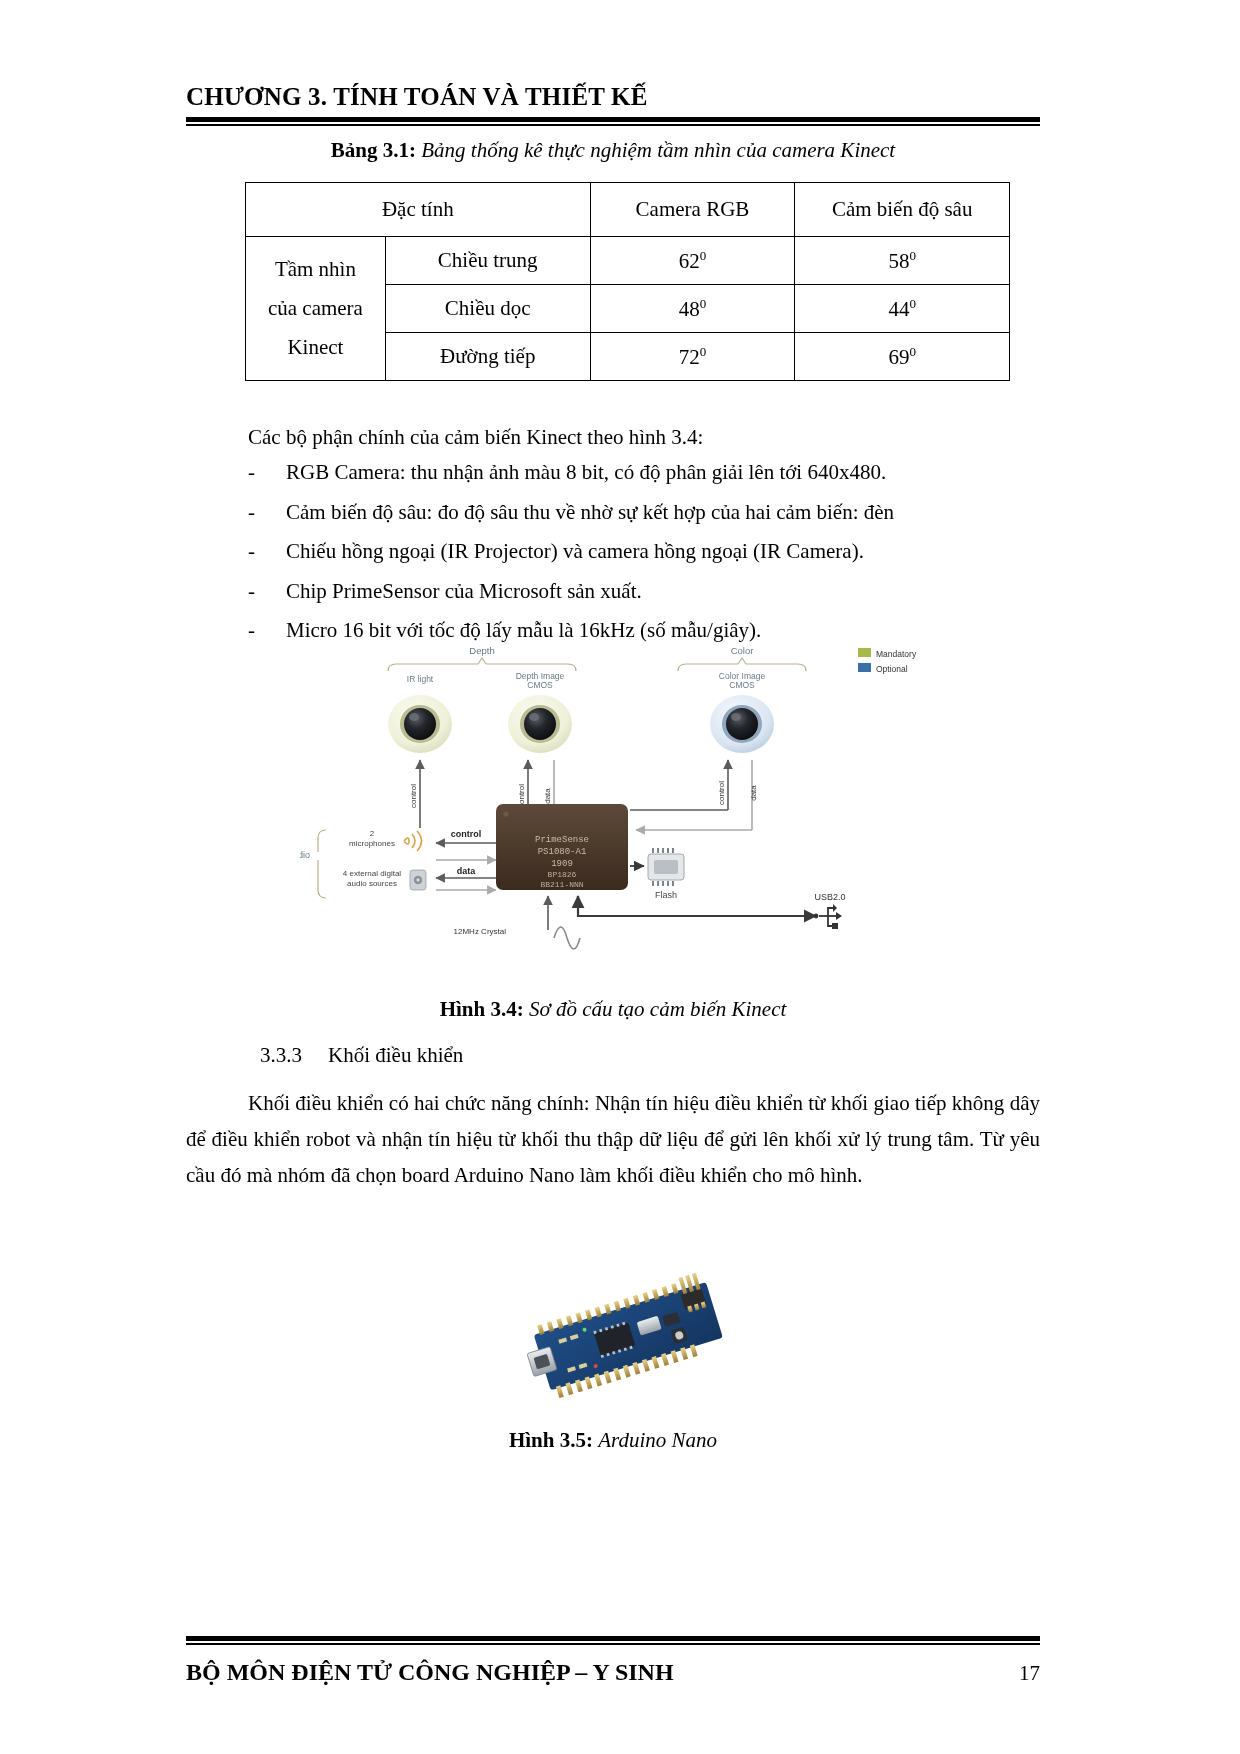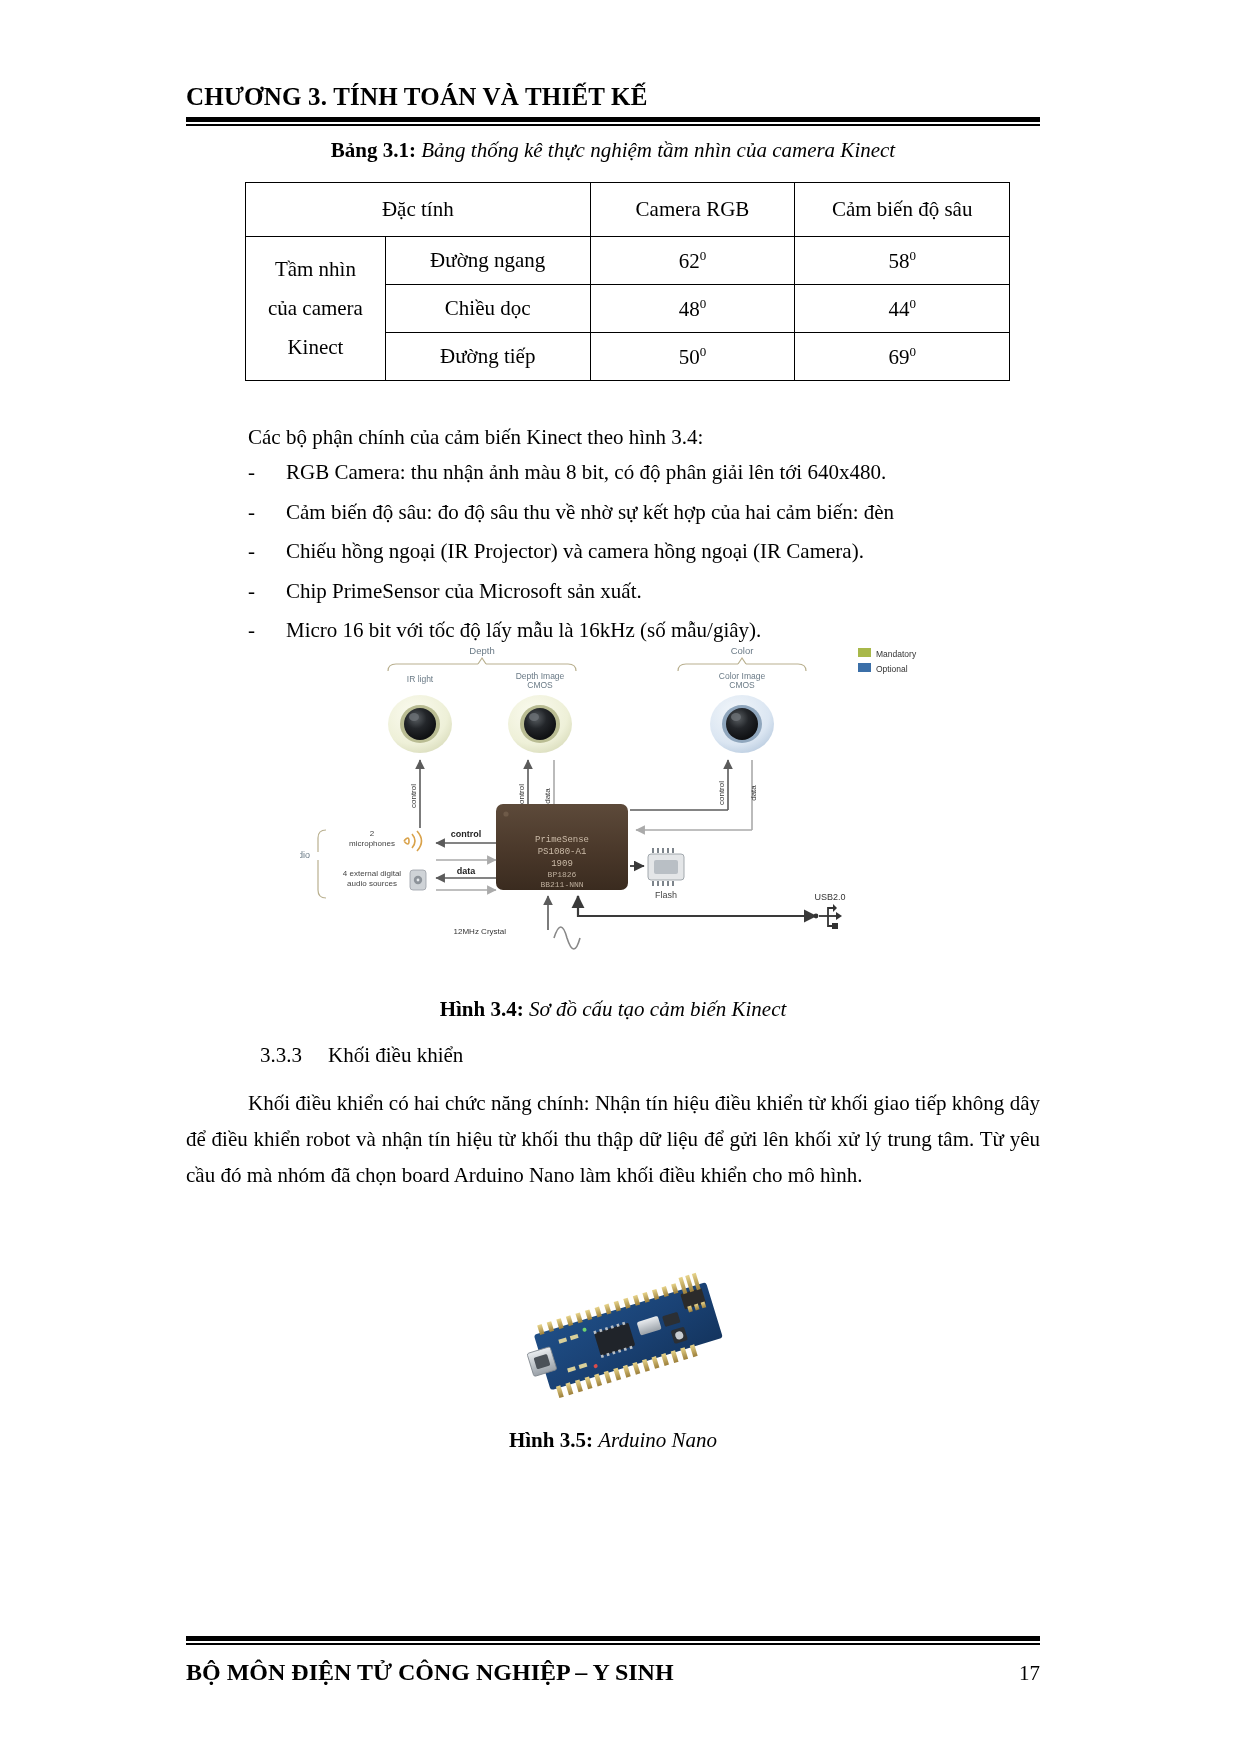--- a/index.html
+++ b/index.html
@@ -196,32 +196,32 @@
       <td class="c-head" colspan="2">Đặc tính</td>
       <td class="c-head" style="width:205px">Camera RGB</td>
       <td class="c-head" style="width:215px">Cảm biến độ sâu</td>
     </tr>
     <tr>
       <td class="c-row c-span" rowspan="3">
         <span>Tầm nhìn</span><br>
         <span>của camera</span><br>
         <span>Kinect</span>
       </td>
-      <td class="c-row" style="width:205px">Đường ngang</td>
+      <td class="c-row" style="width:205px">Chiều trung</td>
       <td class="c-row"><span>62</span><span class="sup">0</span></td>
       <td class="c-row"><span>58</span><span class="sup">0</span></td>
     </tr>
     <tr>
       <td class="c-row">Chiều dọc</td>
       <td class="c-row"><span>48</span><span class="sup">0</span></td>
       <td class="c-row"><span>44</span><span class="sup">0</span></td>
     </tr>
     <tr>
       <td class="c-row">Đường tiếp</td>
-      <td class="c-row"><span>50</span><span class="sup">0</span></td>
+      <td class="c-row"><span>72</span><span class="sup">0</span></td>
       <td class="c-row"><span>69</span><span class="sup">0</span></td>
     </tr>
   </tbody>
     </table>
 
   <div class="para para-intro">Các bộ phận chính của cảm biến Kinect theo hình 3.4:</div>
 
   <div class="bullets">
     <div class="bullet">
       <span class="dash">-</span>

